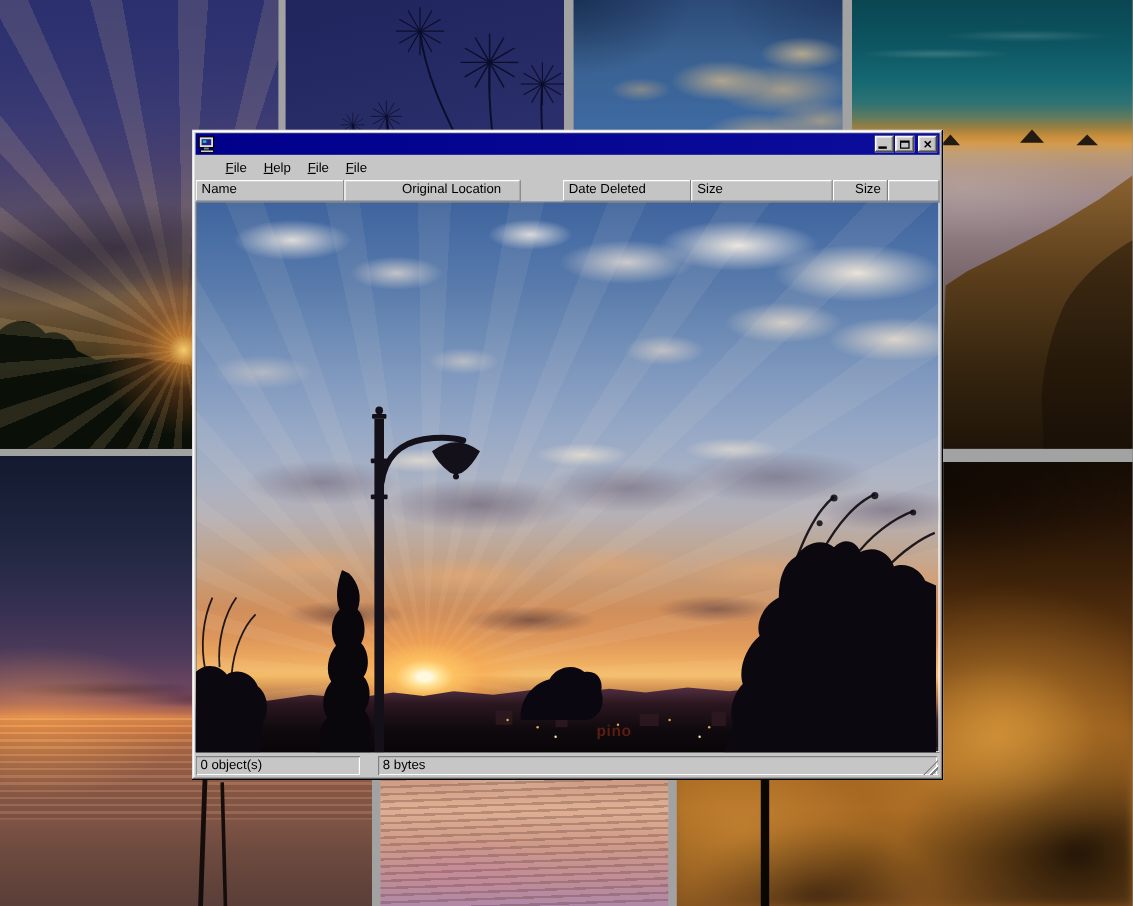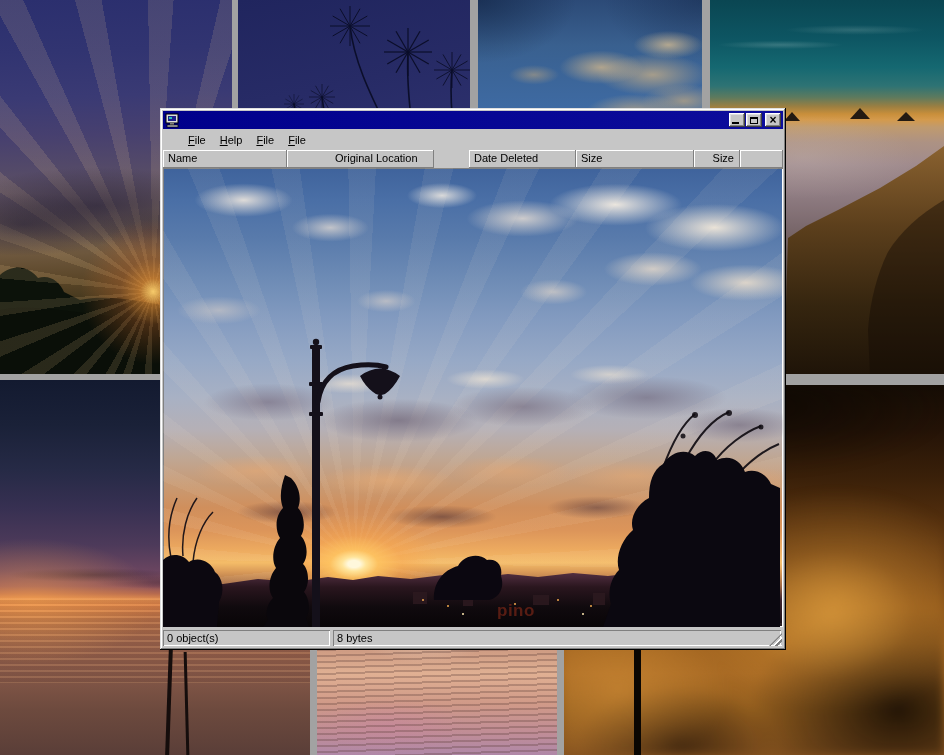--- a/index.html
+++ b/index.html
@@ -152,27 +152,27 @@
     radial-gradient(ellipse 96px 22px at 76% 67%,rgba(238,172,112,.45),transparent 70%),
     radial-gradient(ellipse 80px 20px at 93% 68%,rgba(232,164,106,.4),transparent 70%),
     radial-gradient(ellipse 70px 16px at 20% 75%,rgba(70,42,52,.55),transparent 72%),
     radial-gradient(ellipse 76px 16px at 45% 76%,rgba(66,40,50,.55),transparent 72%),
     radial-gradient(ellipse 70px 16px at 70% 74%,rgba(70,44,54,.5),transparent 72%),
     radial-gradient(ellipse 64px 16px at 89% 76%,rgba(64,40,50,.45),transparent 72%);}
   #content .sun{left:106px;top:346px;width:170px;height:100px;position:absolute;
     background:radial-gradient(ellipse at center,#fff8dc 0 5%,#ffe49a 10%,rgba(255,195,95,.85) 20%,
       rgba(250,165,75,.45) 40%,rgba(250,160,70,0) 70%);}
   #content svg{position:absolute;left:0;top:0;}
-  #watermark{position:absolute;left:334px;top:433px;font-size:17px;font-weight:bold;letter-spacing:.5px;
+  #watermark{position:absolute;left:334px;top:433px;font-size:13px;font-weight:bold;letter-spacing:.5px;
     color:rgba(150,45,25,.55);}
 
   #statusbar{height:20px;flex:0 0 auto;display:flex;align-items:center;position:relative;padding-top:2px;box-sizing:border-box;}
   .spanel{height:16px;box-shadow:inset 1px 1px 0 #808080,inset -1px -1px 0 #fff;
     font-size:11px;color:#000;padding:2px 0 0 4px;box-sizing:border-box;white-space:nowrap;overflow:hidden;}
-  #sp1{width:167px;margin-right:3px;} #sp2{flex:1;margin-right:2px;}
+  #sp1{width:137px;margin-right:15px;} #sp2{flex:1;margin-right:2px;}
   #grip{position:absolute;right:1px;bottom:1px;width:13px;height:13px;
     background:repeating-linear-gradient(135deg,rgba(0,0,0,0) 0 2px,#fff 2px 3px,#808080 3px 5px);
     clip-path:polygon(100% 0,100% 100%,0 100%);}
 </style>
 </head>
 <body>
 
 <div id="screen">
 
   <div id="ph-tl" class="photo">

